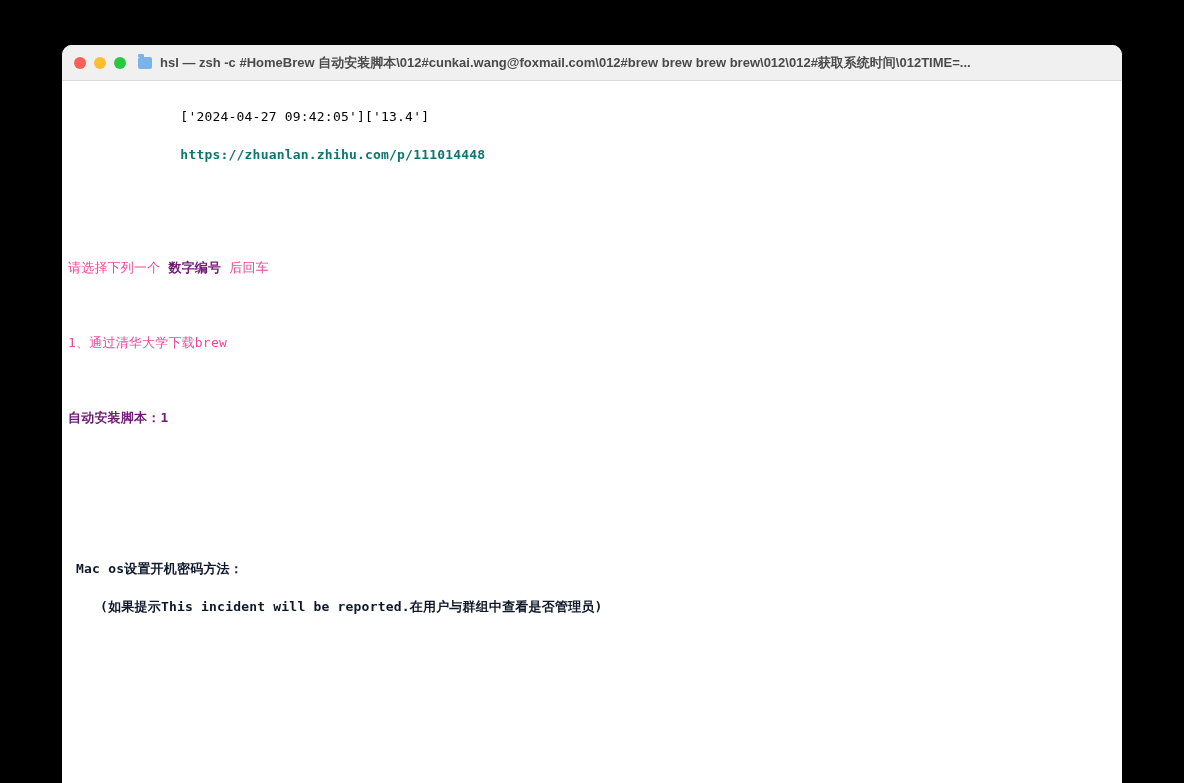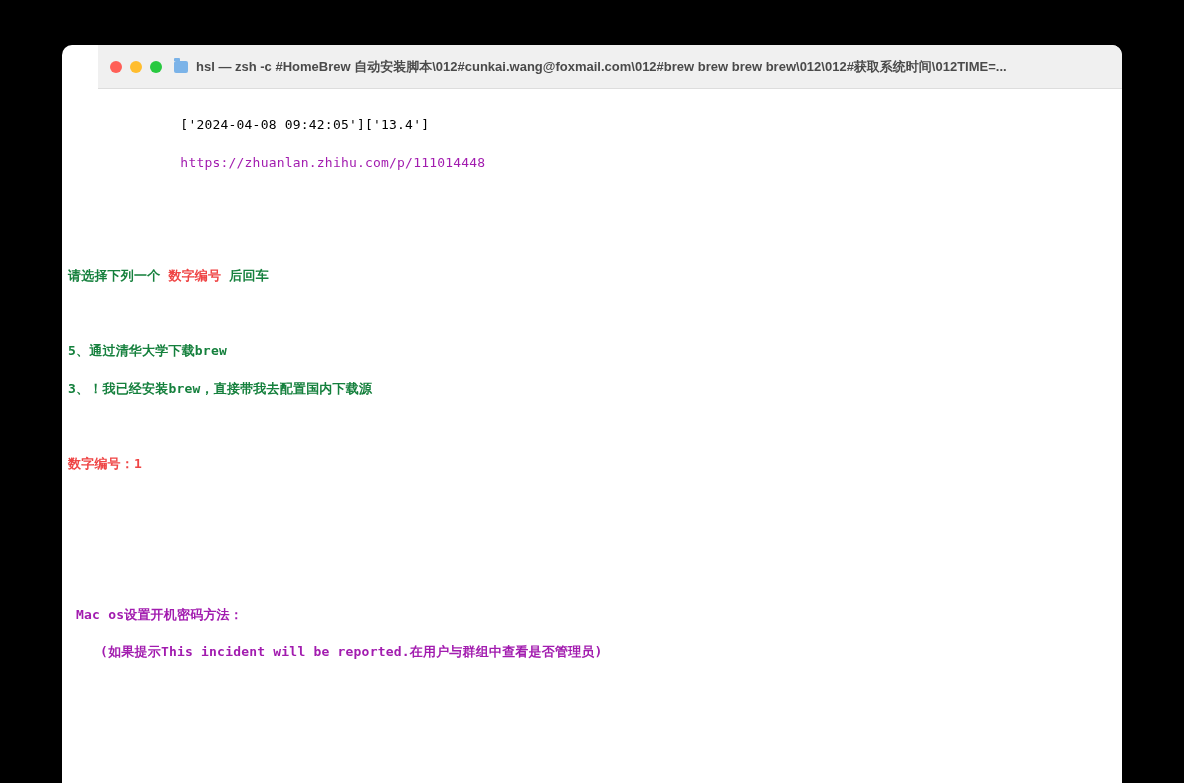--- a/index.html
+++ b/index.html
@@ -19,28 +19,27 @@
       padding-top: 45px;
     }
     .terminal-window {
       width: 1060px;
       background: #fff;
       border-radius: 10px;
       box-shadow: 0 10px 40px rgba(0,0,0,0.5);
       overflow: hidden;
     }
     .titlebar {
-      height: 44px;
+      height: 36px;
       background: #f0f0f0;
       display: flex;
       align-items: center;
       padding: 0 12px;
       border-bottom: 1px solid #ddd;
       gap: 8px;
-      margin-left: 36px;
     }
     .traffic-lights {
       display: flex;
       gap: 8px;
     }
     .traffic-light {
       width: 12px;
       height: 12px;
       border-radius: 50%;
     }
@@ -79,49 +78,48 @@
       padding: 8px 6px 10px 6px;
       background: #fff;
       line-height: 1.45;
       min-height: 620px;
       white-space: pre;
       font-size: 13px;
       letter-spacing: 0.2px;
     }
     .line { white-space: pre; }
     .c-black { color: #000; font-weight: 500; }
-    .c-cyan { color: #a21caf; font-weight: 400; }
-    .c-green { color: #15803d; font-weight: 700; }
-    .c-purple { color: #ef4444; font-weight: 600; }
-    .c-olive { color: #a21caf; font-weight: 600; }
+    .c-cyan { color: #0f766e; font-weight: 700; }
+    .c-green { color: #ec4899; font-weight: 400; }
+    .c-purple { color: #701a75; font-weight: 600; }
+    .c-olive { color: #0f172a; font-weight: 600; }
   </style>
 </head>
 <body>
 
 <div class="terminal-window">
   <div class="titlebar">
     <div class="traffic-lights">
       <div class="traffic-light tl-close"></div>
       <div class="traffic-light tl-min"></div>
       <div class="traffic-light tl-max"></div>
     </div>
     <div class="folder-icon"></div>
     <div class="title-text">hsl — zsh -c #HomeBrew 自动安装脚本\012#cunkai.wang@foxmail.com\012#brew brew brew brew\012\012#获取系统时间\012TIME=...</div>
   </div>
   <div class="terminal-body">
-<div class="line c-black">              ['2024-04-08 09:42:05']['13.4']</div>
+<div class="line c-black">              ['2024-04-27 09:42:05']['13.4']</div>
 <div class="line c-cyan">              https://zhuanlan.zhihu.com/p/111014448</div>
 <div class="line">&nbsp;</div>
 <div class="line">&nbsp;</div>
 <div class="line"><span class="c-green">请选择下列一个 </span><span class="c-purple">数字编号</span><span class="c-green"> 后回车</span></div>
 <div class="line">&nbsp;</div>
-<div class="line c-green">5、通过清华大学下载brew</div>
-<div class="line c-green">3、！我已经安装brew，直接带我去配置国内下载源</div>
+<div class="line c-green">1、通过清华大学下载brew</div>
 <div class="line">&nbsp;</div>
-<div class="line"><span class="c-purple">数字编号：</span><span class="c-purple">1</span></div>
+<div class="line"><span class="c-purple">自动安装脚本：</span><span class="c-purple">1</span></div>
 <div class="line">&nbsp;</div>
 <div class="line">&nbsp;</div>
 <div class="line">&nbsp;</div>
 <div class="line c-olive"> Mac os设置开机密码方法：</div>
 <div class="line c-olive">    (如果提示This incident will be reported.在用户与群组中查看是否管理员)</div>
 
 
 
 
 

